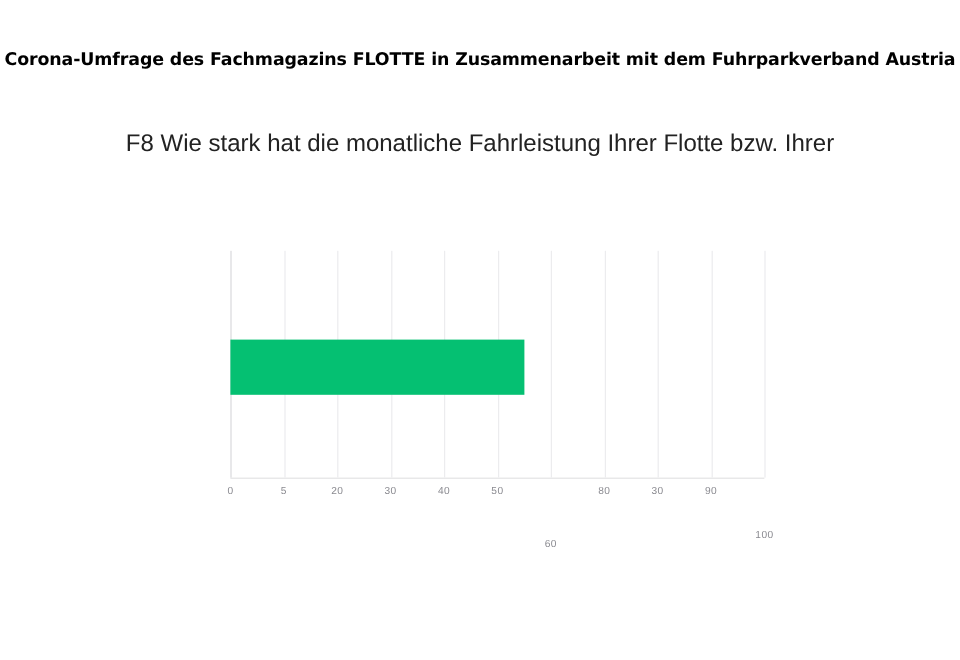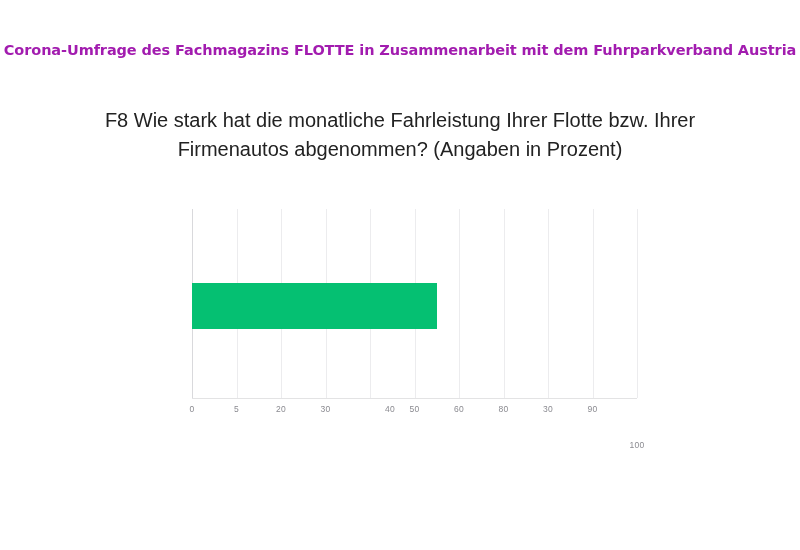--- a/index.html
+++ b/index.html
@@ -18,21 +18,21 @@
   
   .slide-header {
     position: absolute;
     top: 42px;
     left: 0;
     width: 800px;
     text-align: center;
     font-family: "DejaVu Sans", sans-serif;
     font-size: 14.5px;
     font-weight: bold;
-    color: #a21caf;
+    color: #000000;
     letter-spacing: -0.1px;
     white-space: nowrap;
   }
 
   
   .chart-title {
     position: absolute;
     top: 106px;
     left: 55px;
     width: 690px;
@@ -108,21 +108,20 @@
     white-space: nowrap;
   }
 </style>
 </head>
 <body>
 
 <div class="slide-header">Corona-Umfrage des Fachmagazins FLOTTE in Zusammenarbeit mit dem Fuhrparkverband Austria</div>
 
 <div class="chart-title">
   <div>F8 Wie stark hat die monatliche Fahrleistung Ihrer Flotte bzw. Ihrer</div>
-  <div>Firmenautos abgenommen? (Angaben in Prozent)</div>
 </div>
 
 <div class="chart-area">
   <div class="plot">
     <div class="gridlines">
         <div class="gridline axis-zero" style="left: 0%;"></div>
         <div class="gridline" style="left: 10%;"></div>
         <div class="gridline" style="left: 20%;"></div>
         <div class="gridline" style="left: 30%;"></div>
         <div class="gridline" style="left: 40%;"></div>
@@ -137,20 +136,20 @@
         <div class="bar" title="55" style="width: 55%; background: rgb(5, 192, 114);"></div>
       </div>
   </div>
 </div>
 
 <div class="ticks">
     <div class="tick-label" style="left: 0%;">0</div>
     <div class="tick-label" style="left: 10%;">5</div>
     <div class="tick-label" style="left: 20%;">20</div>
     <div class="tick-label" style="left: 30%;">30</div>
-    <div class="tick-label" style="left: 40%; margin-left: 20px;">40</div>
+    <div class="tick-label" style="left: 40%;">40</div>
     <div class="tick-label" style="left: 50%;">50</div>
-    <div class="tick-label" style="left: 60%;">60</div>
+    <div class="tick-label" style="left: 60%; margin-top: 44px;">60</div>
     <div class="tick-label" style="left: 70%;">80</div>
     <div class="tick-label" style="left: 80%;">30</div>
     <div class="tick-label" style="left: 90%;">90</div>
     <div class="tick-label" style="left: 100%; margin-top: 36px;">100</div>
   </div>
 
 </body></html>

